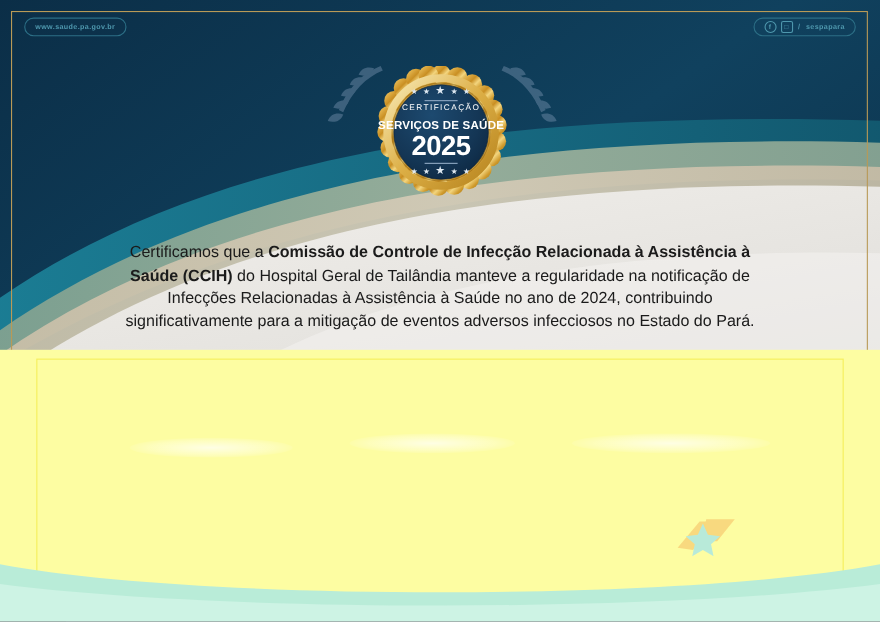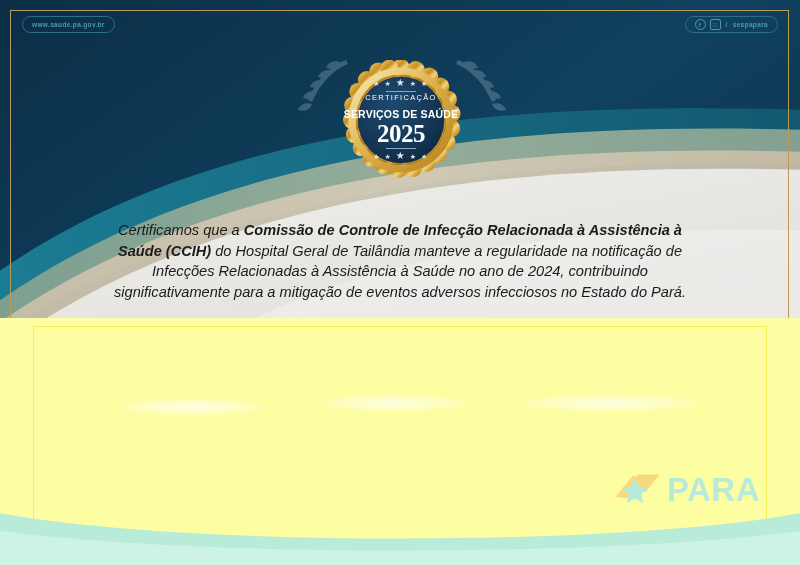--- a/index.html
+++ b/index.html
@@ -139,35 +139,33 @@
     font-weight: bold;
     line-height: 1.15;
     margin-top: 5px;
   }
   .seal-year {
     font-size: 25px;
     font-weight: bold;
     letter-spacing: -0.5px;
     line-height: 1;
     margin-top: 1px;
-    font-family: Liberation Serif, serif;
   }
 
   
   .body-text {
     position: absolute;
     left: 96px;
     top: 220px;
     width: 608px;
     z-index: 4;
     text-align: center;
     font-size: 14.6px;
     line-height: 20.5px;
     color: #1b1b1b;
-    font-style: italic;
   }
   .body-text b { font-weight: bold; }
 
   
   .yellow-overlay {
     position: absolute;
     left: 0;
     top: 318px;
     width: 800px;
     height: 247px;
@@ -399,21 +397,20 @@
     <div class="sig sig-2"></div>
     <div class="sig sig-3"></div>
   </div>
 
   <div class="para-logo">
     <svg width="62" height="42" viewBox="0 0 62 42" xmlns="http://www.w3.org/2000/svg">
       <path d="M4 30 L 24 6 L 40 6 L 18 32 Z" fill="#f6c46a"></path>
       <path d="M30 4 L 56 4 L 40 24 L 26 24 Z" fill="#f6c46a"></path>
       <path d="M27 8 L 31.6 18.2 L 42.6 19.4 L 34.4 26.8 L 36.7 37.6 L 27 32.1 L 17.3 37.6 L 19.6 26.8 L 11.4 19.4 L 22.4 18.2 Z" fill="#8fe0fb"></path>
     </svg>
-    <span class="para-word">PARA</span>
   </div>
 
   <svg class="bottom-band" viewBox="0 0 800 60" preserveAspectRatio="none" xmlns="http://www.w3.org/2000/svg">
     <path d="M0 8 C 180 42 620 42 800 8 L 800 60 L 0 60 Z" fill="#b9ecd8"></path>
     <path d="M0 26 C 200 52 600 52 800 26 L 800 60 L 0 60 Z" fill="#cdf3e4"></path>
   </svg>
 
 </div>
 
 </body></html>

